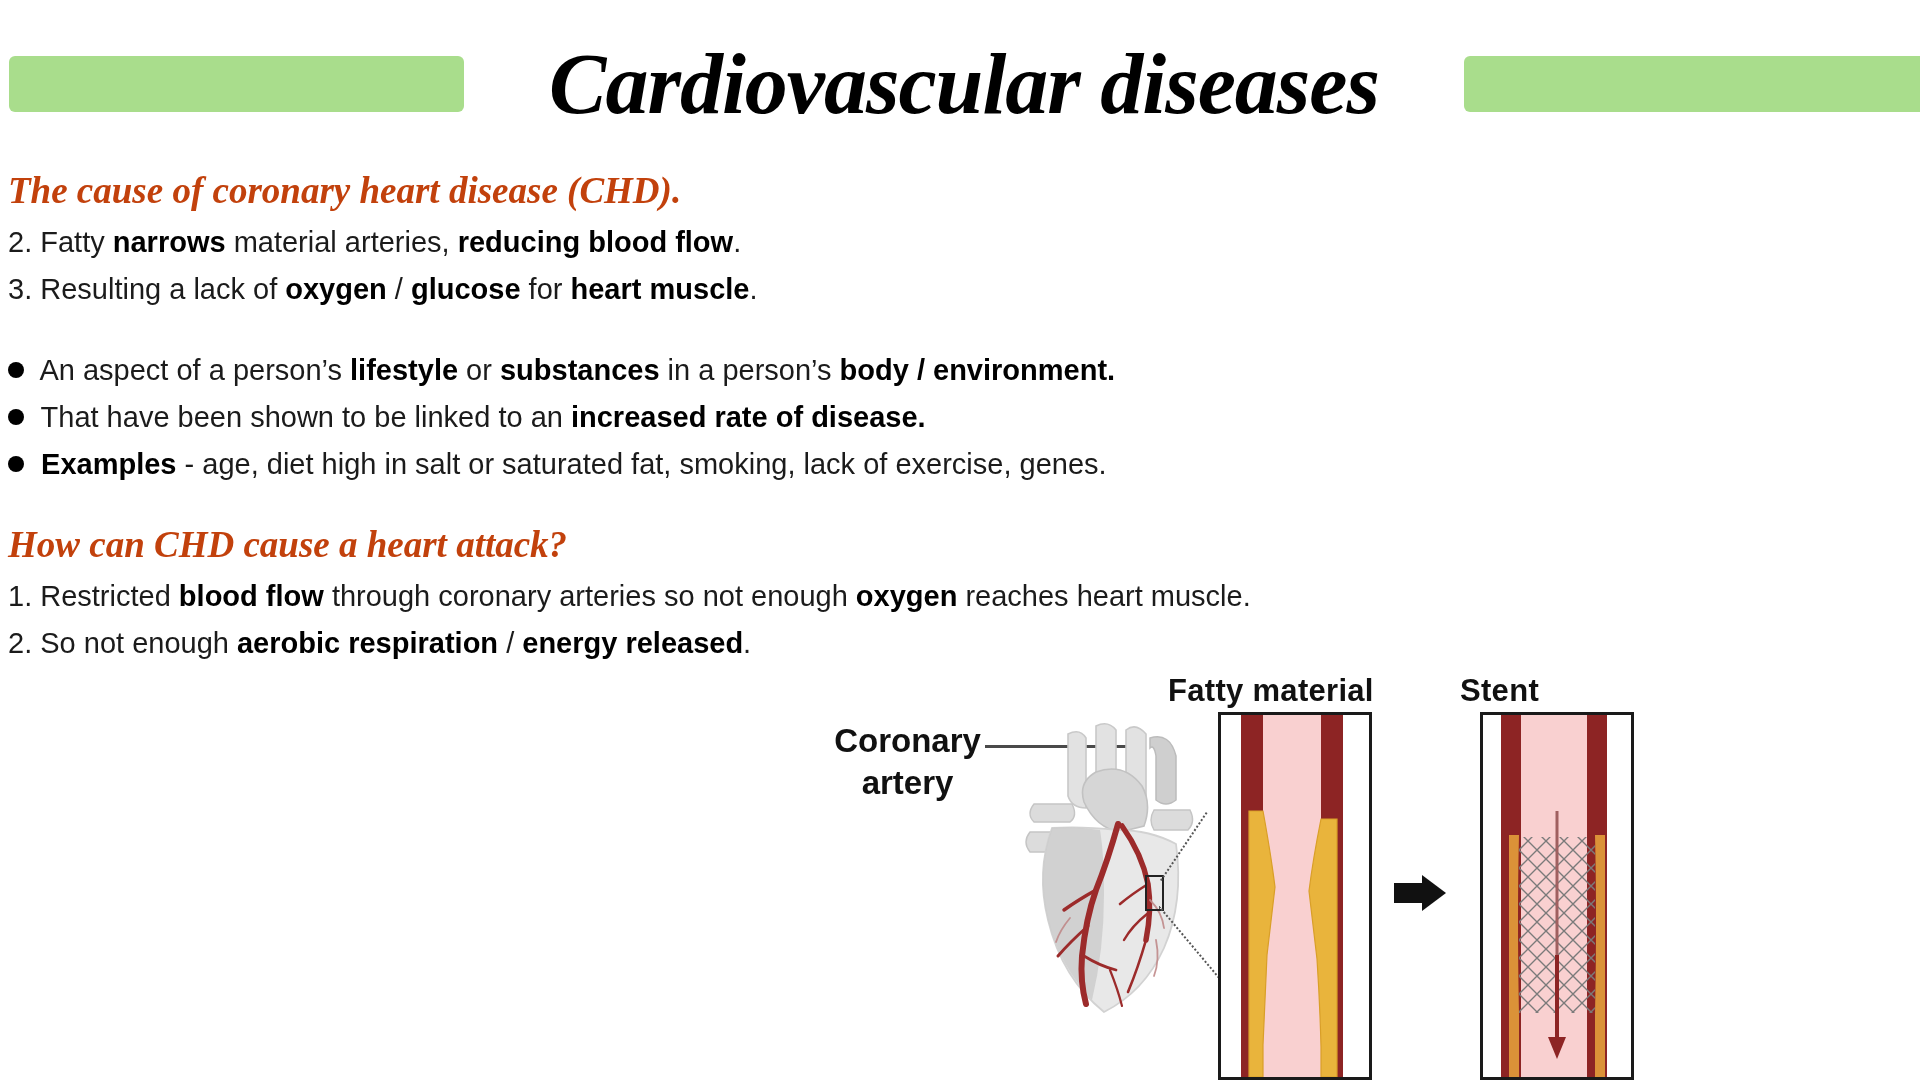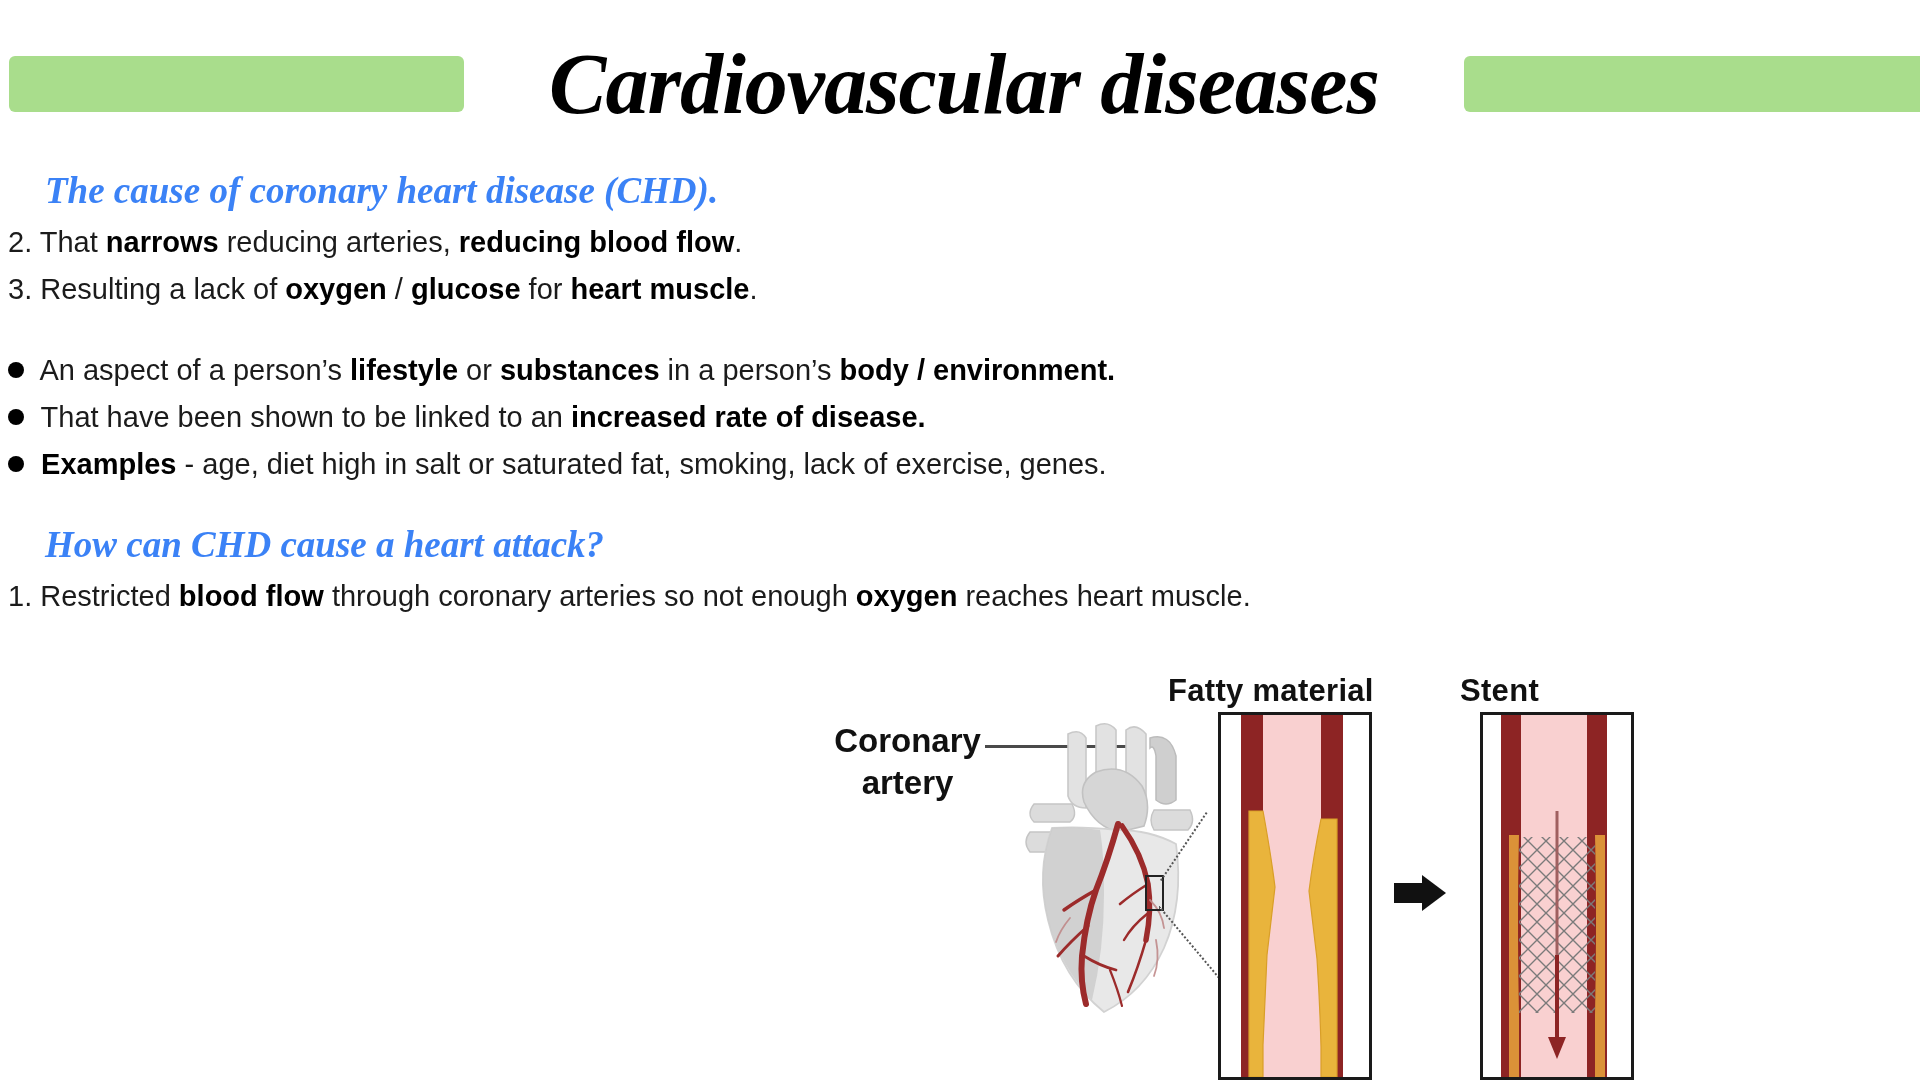--- a/index.html
+++ b/index.html
@@ -35,24 +35,23 @@
 
   
   #content{
     position:absolute;left:8px;top:168px;width:1500px;
   }
   .section{margin-bottom:34px;}
   .sec-head{
     font-family:"Liberation Serif", serif;
     font-style:italic;font-weight:700;
     font-size:37px;line-height:45px;
-    color:#3b82f6;
+    color:#c2410c;
     margin-bottom:6px;
     white-space:nowrap;
-    margin-left:37px;
   }
   .line{
     font-family:"Liberation Sans", sans-serif;
     font-size:29px;line-height:47px;
     color:#1b1b1b;
     white-space:nowrap;
   }
   .line b{font-weight:700;color:#000;}
   .bullet-dot{
     display:inline-block;
@@ -130,31 +129,32 @@
 
 <div id="title-row">
   <div class="hl-bar" id="hl-left"></div>
   <div class="hl-bar" id="hl-right"></div>
   <div id="deck-title">Cardiovascular diseases</div>
 </div>
 
 <div id="content">
     <div class="section">
       <div class="sec-head">The cause of coronary heart disease (CHD).</div>
-      <div class="line"><span>2.</span><span> That </span><b>narrows</b><span> reducing arteries, </span><b>reducing blood flow</b><span>.</span></div>
+      <div class="line"><span>2.</span><span> Fatty </span><b>narrows</b><span> material arteries, </span><b>reducing blood flow</b><span>.</span></div>
       <div class="line"><span>3.</span><span> Resulting a lack of </span><b>oxygen</b><span> / </span><b>glucose</b><span> for </span><b>heart muscle</b><span>.</span></div>
     </div>
     <div class="section">
       <div class="line"><span class="bullet-dot"></span><span> An aspect of a person’s </span><b>lifestyle</b><span> or </span><b>substances</b><span> in a person’s </span><b>body / environment.</b></div>
       <div class="line"><span class="bullet-dot"></span><span> That have been shown to be linked to an </span><b>increased rate of disease.</b></div>
       <div class="line"><span class="bullet-dot"></span><span> </span><b>Examples</b><span> - age, diet high in salt or saturated fat, smoking, lack of exercise, genes.</span></div>
     </div>
     <div class="section">
       <div class="sec-head">How can CHD cause a heart attack?</div>
       <div class="line"><span>1.</span><span> Restricted </span><b>blood flow</b><span> through coronary arteries so not enough </span><b>oxygen</b><span> reaches heart muscle.</span></div>
+      <div class="line"><span>2.</span><span> So not enough </span><b>aerobic respiration</b><span> / </span><b>energy released</b><span>.</span></div>
     </div>
   </div>
 
 <div id="figure">
 
   <div class="fig-title" id="fatty-title">Fatty material</div>
   <div class="fig-title" id="stent-title">Stent</div>
 
   <div id="coronary-label">
     <div>Coronary</div>

